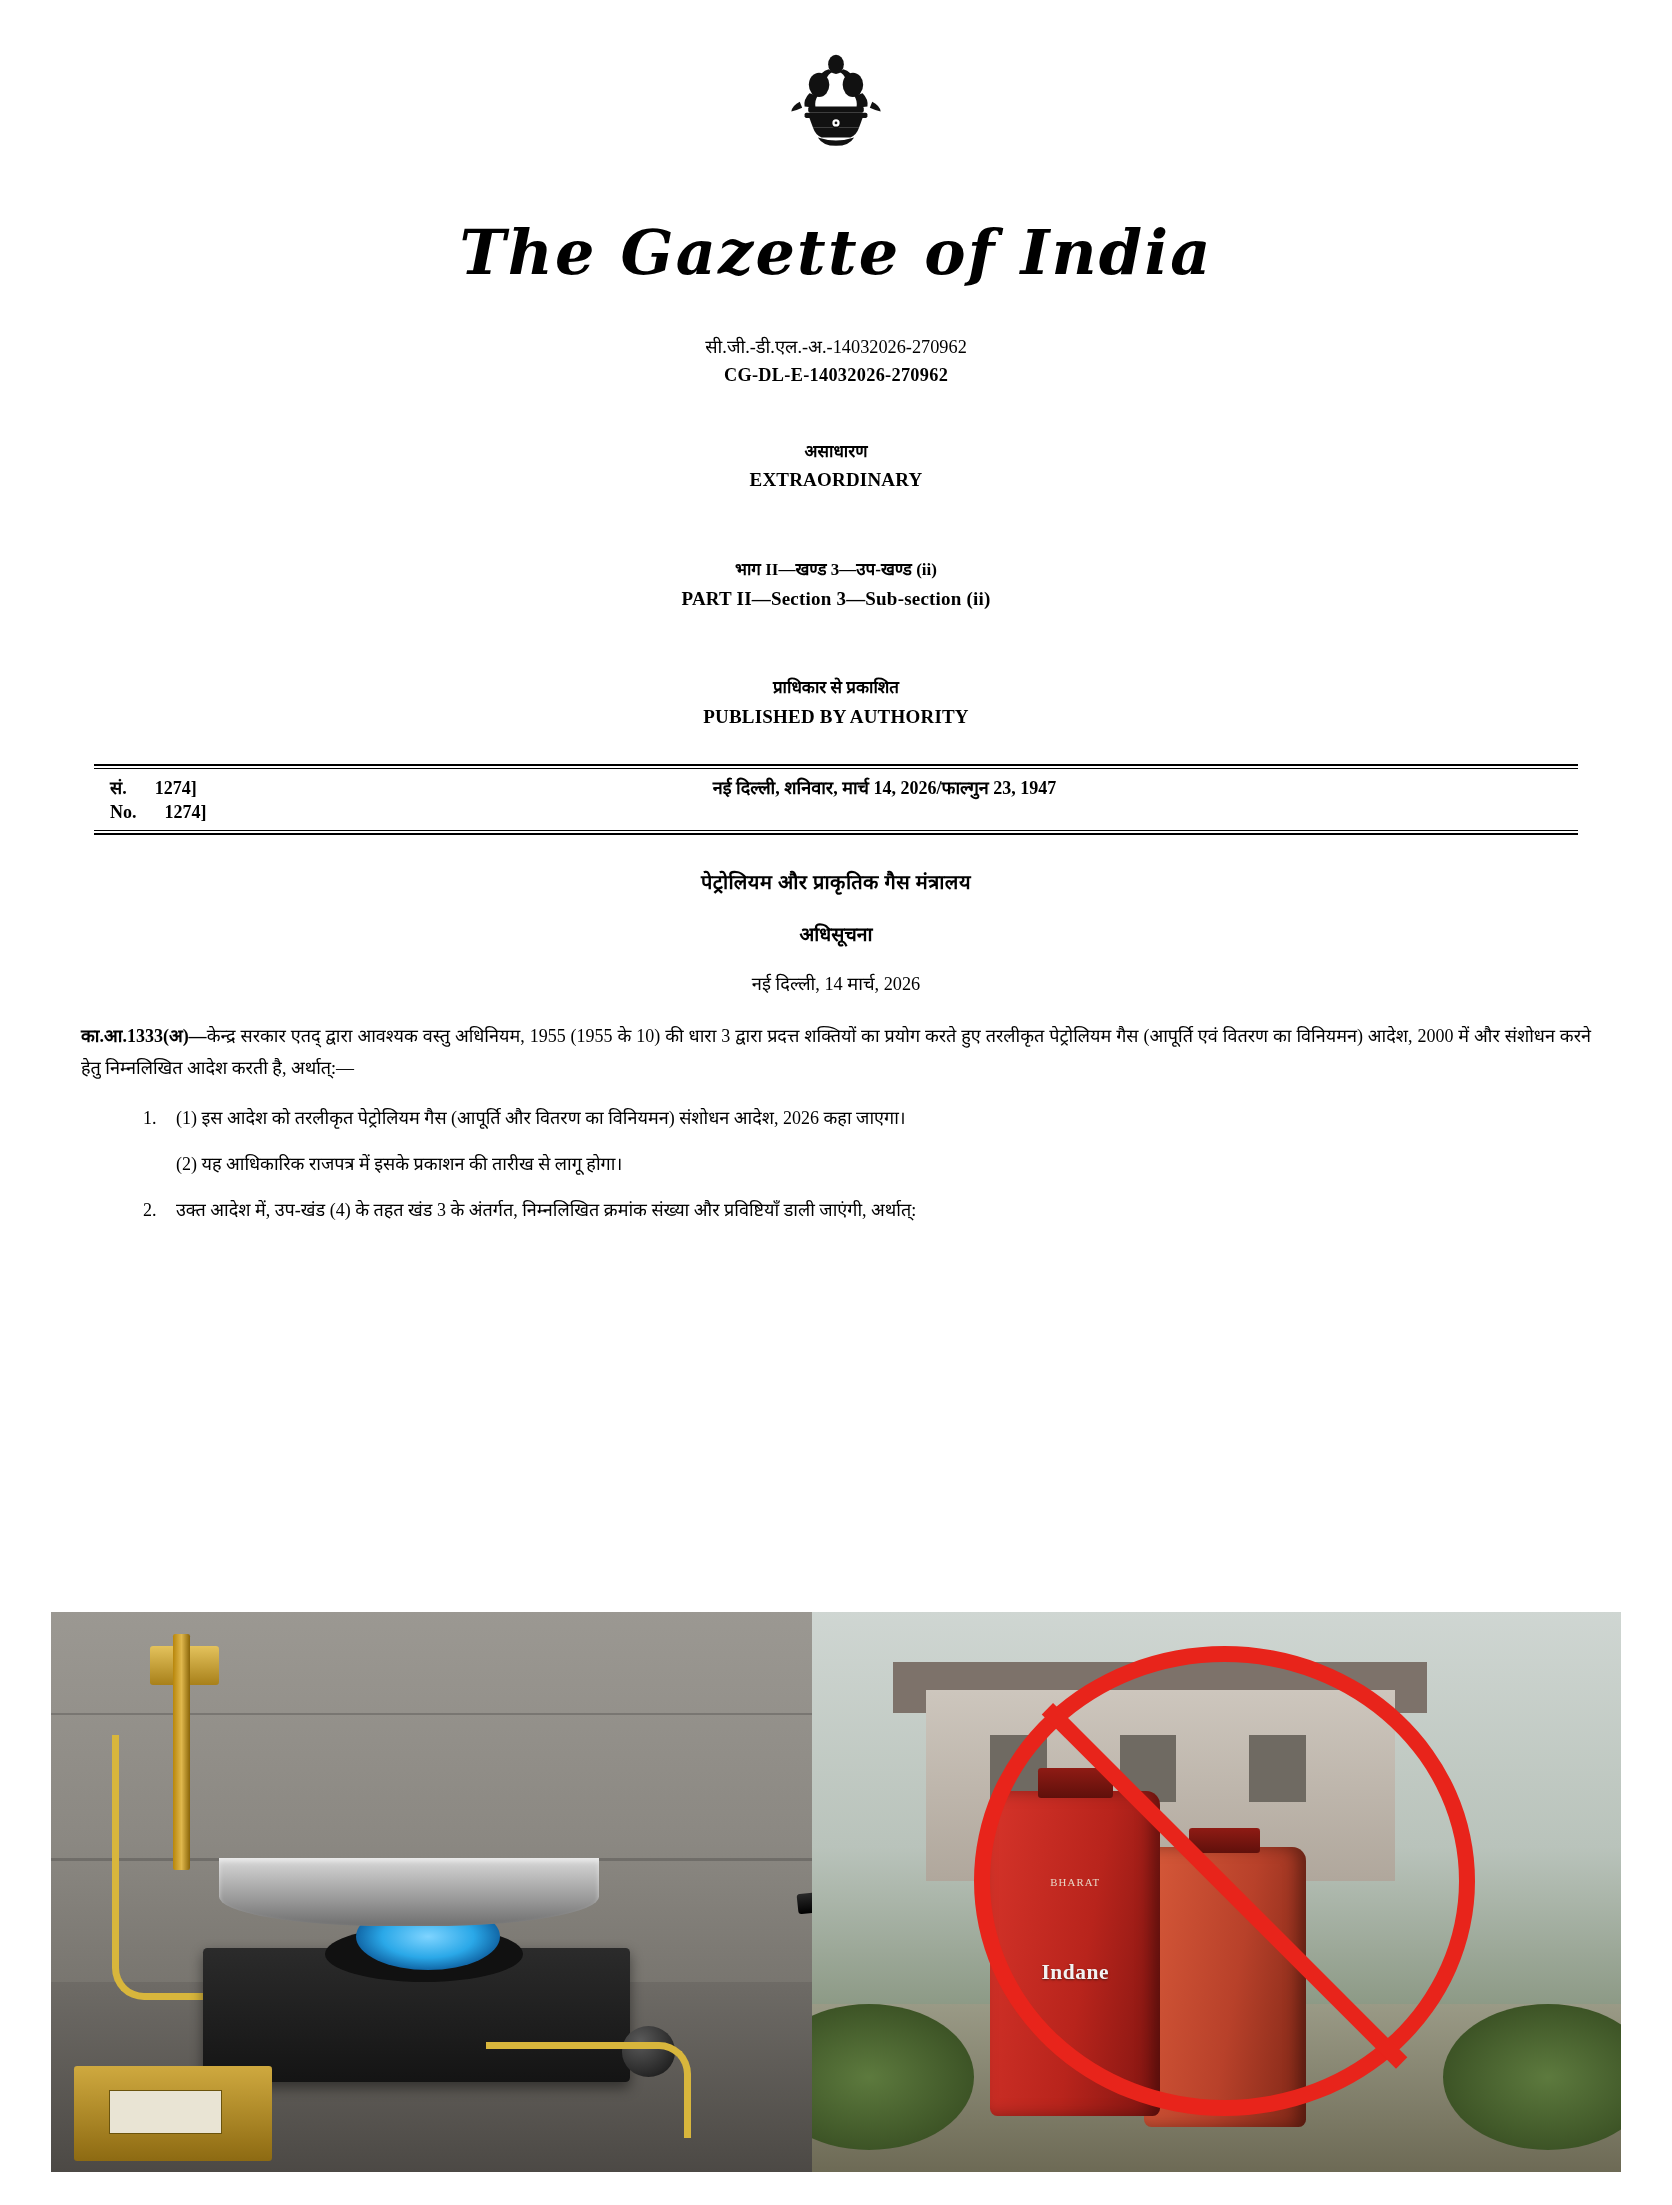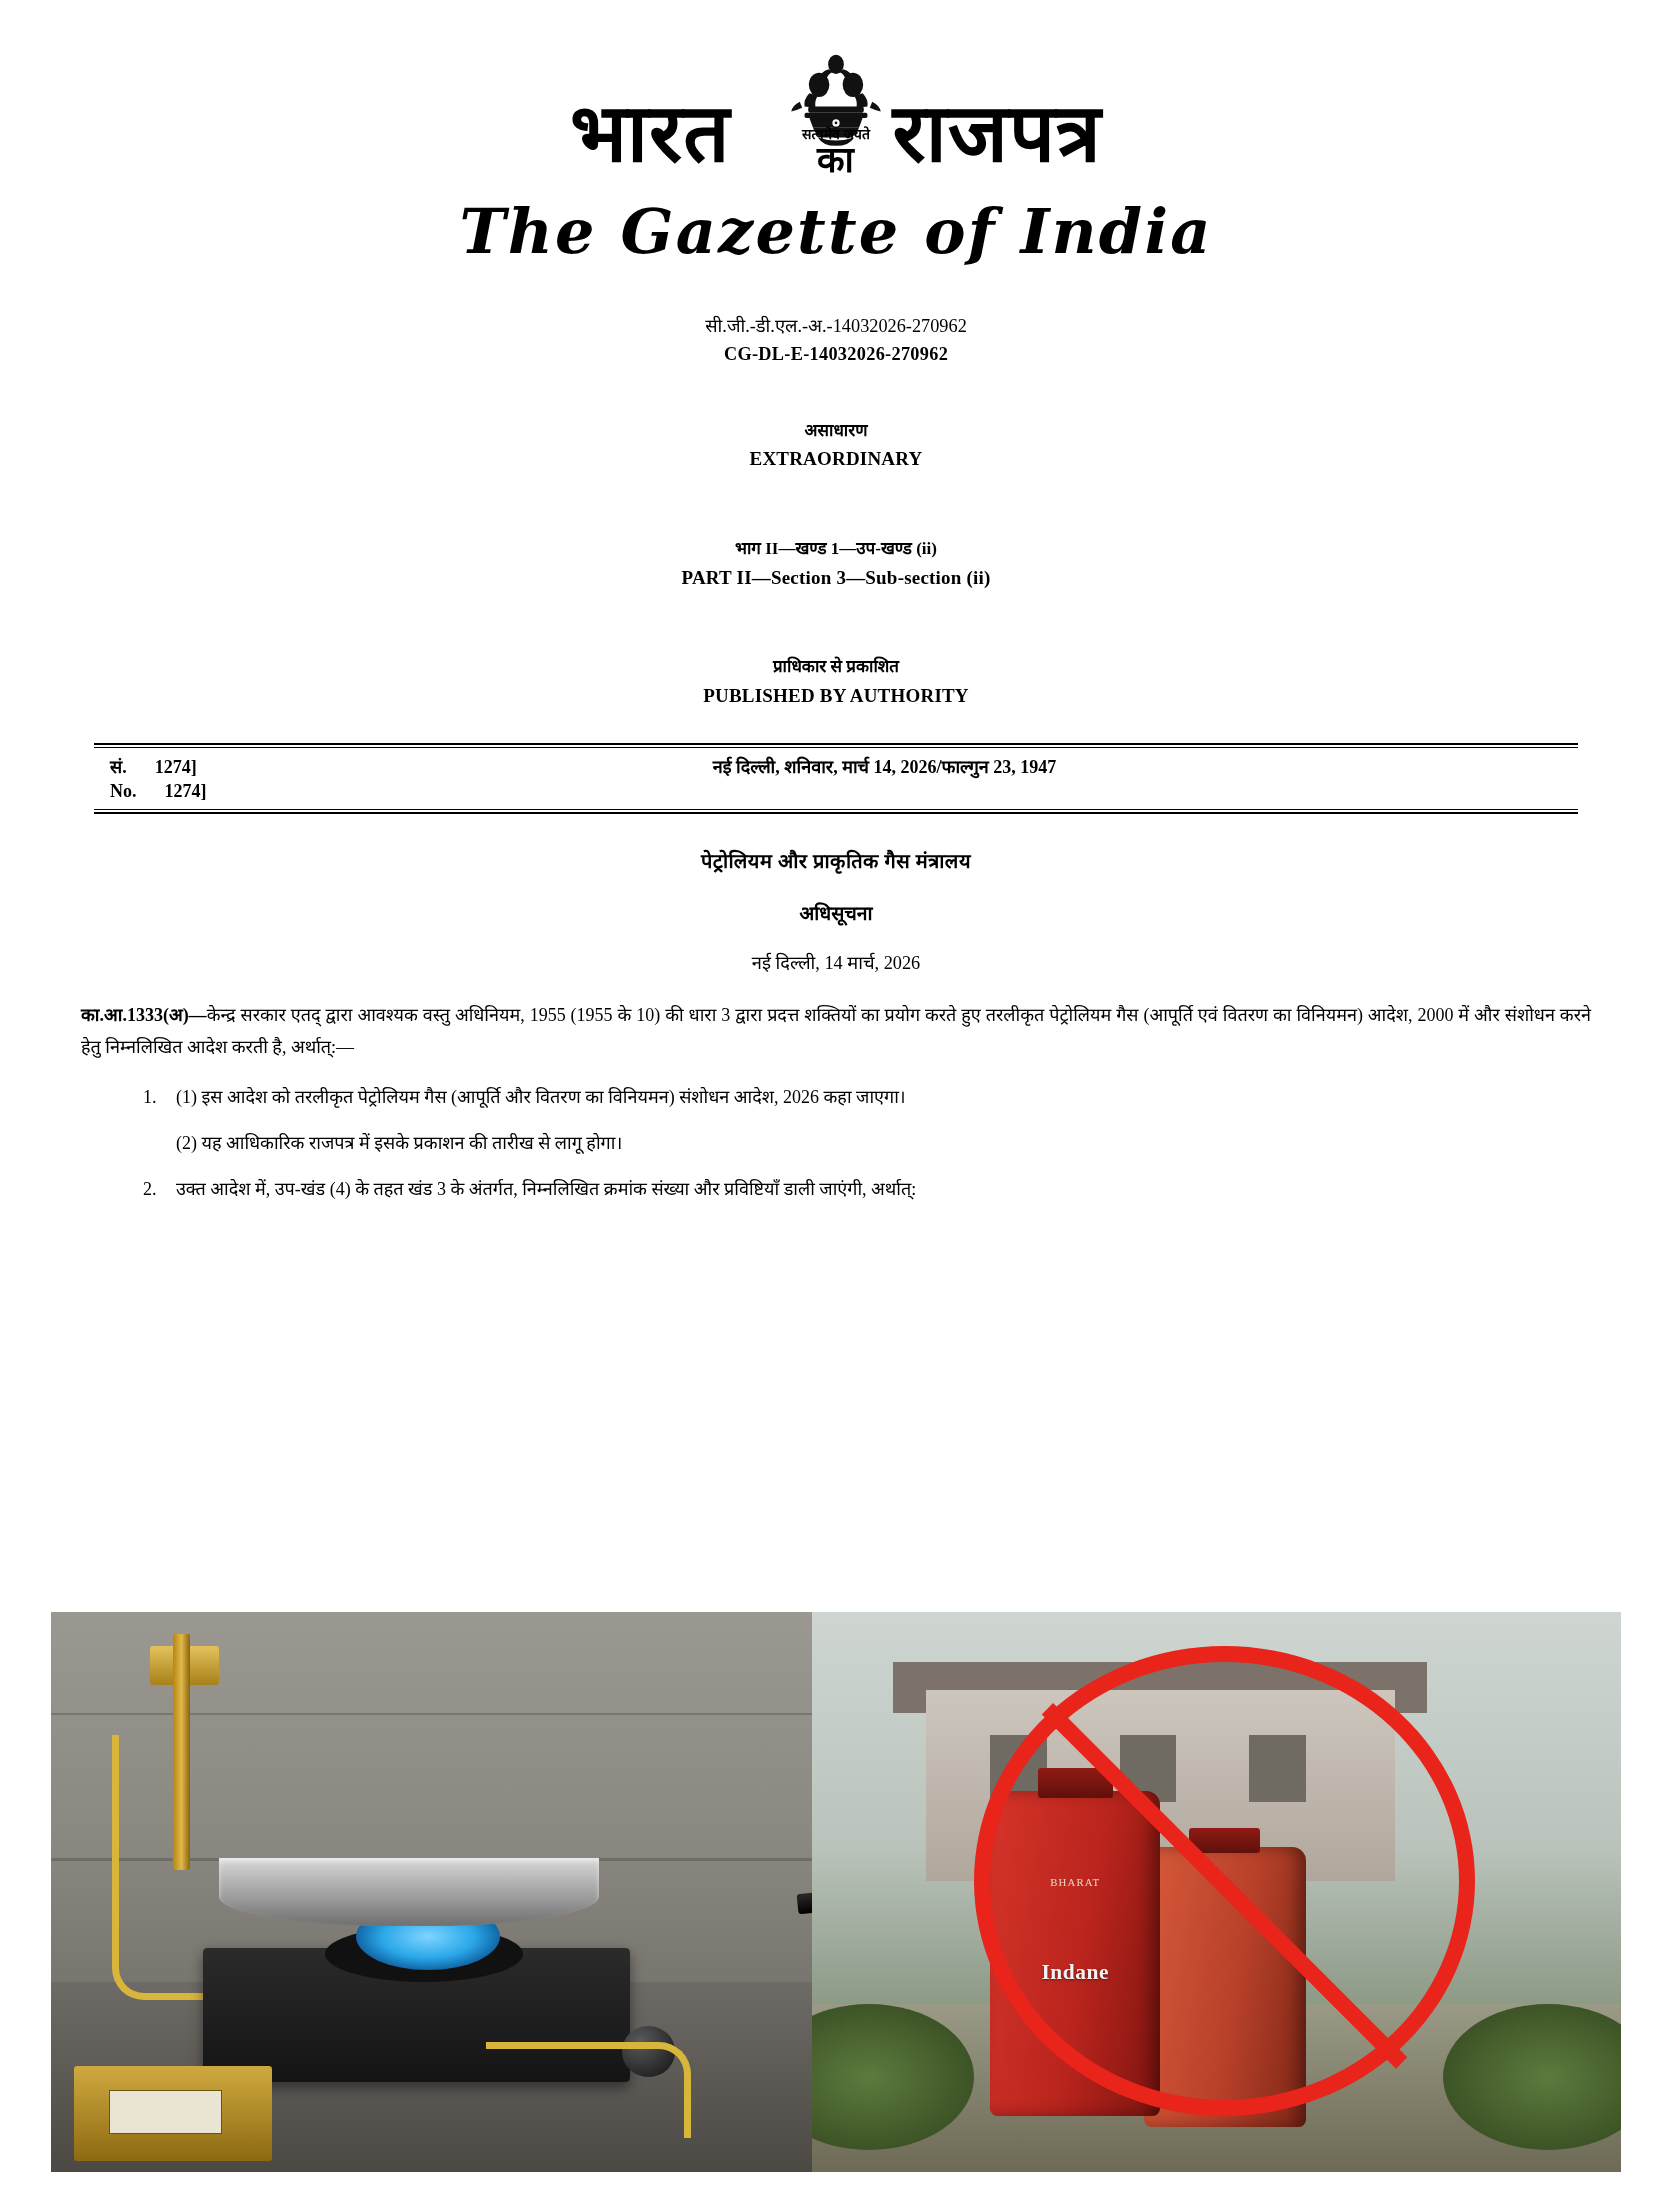--- a/index.html
+++ b/index.html
@@ -395,42 +395,34 @@
           <circle cx="100" cy="119" r="6" fill="#ffffff"></circle>
           <circle cx="100" cy="119" r="2.3" fill="#111"></circle>
           <path d="M62 127 h76 q-4 12 -14 16 h-48 q-10 -4 -14 -16 z"></path>
           <path d="M70 143 q30 10 60 0 q-8 14 -30 14 q-22 0 -30 -14 z"></path>
           <path d="M40 84 q-12 6 -14 16 q10 -2 18 -6 z"></path>
           <path d="M160 84 q12 6 14 16 q-10 -2 -18 -6 z"></path>
         </g>
       </svg>
     </div>
 
-    <div class="hindi-title">
-      <span class="ht-left">भारत</span>
-      <span class="ht-right">राजपत्र</span>
-      <div class="emblem-center">
-        <div class="emblem-motto">सत्यमेव जयते</div>
-        <div class="emblem-ka">का</div>
-      </div>
-    </div>
 
     <div class="english-title">The Gazette of India</div>
   </div>
 
   <div class="code-block">
     <div class="code-hindi">सी.जी.-डी.एल.-अ.-14032026-270962</div>
     <div class="code-eng">CG-DL-E-14032026-270962</div>
   </div>
 
   <div class="extra-block">
     <div class="hin">असाधारण</div>
     <div class="eng">EXTRAORDINARY</div>
     <div class="gap"></div>
-    <div class="hin">भाग II—खण्ड 1—उप-खण्ड (ii)</div>
+    <div class="hin">भाग II—खण्ड 3—उप-खण्ड (ii)</div>
     <div class="eng">PART II—Section 3—Sub-section (ii)</div>
     <div class="gap"></div>
     <div class="hin">प्राधिकार से प्रकाशित</div>
     <div class="eng">PUBLISHED BY AUTHORITY</div>
   </div>
 
   <div class="rule-wrap">
     <div class="rule-thick"></div>
 
     <div class="no-row">

